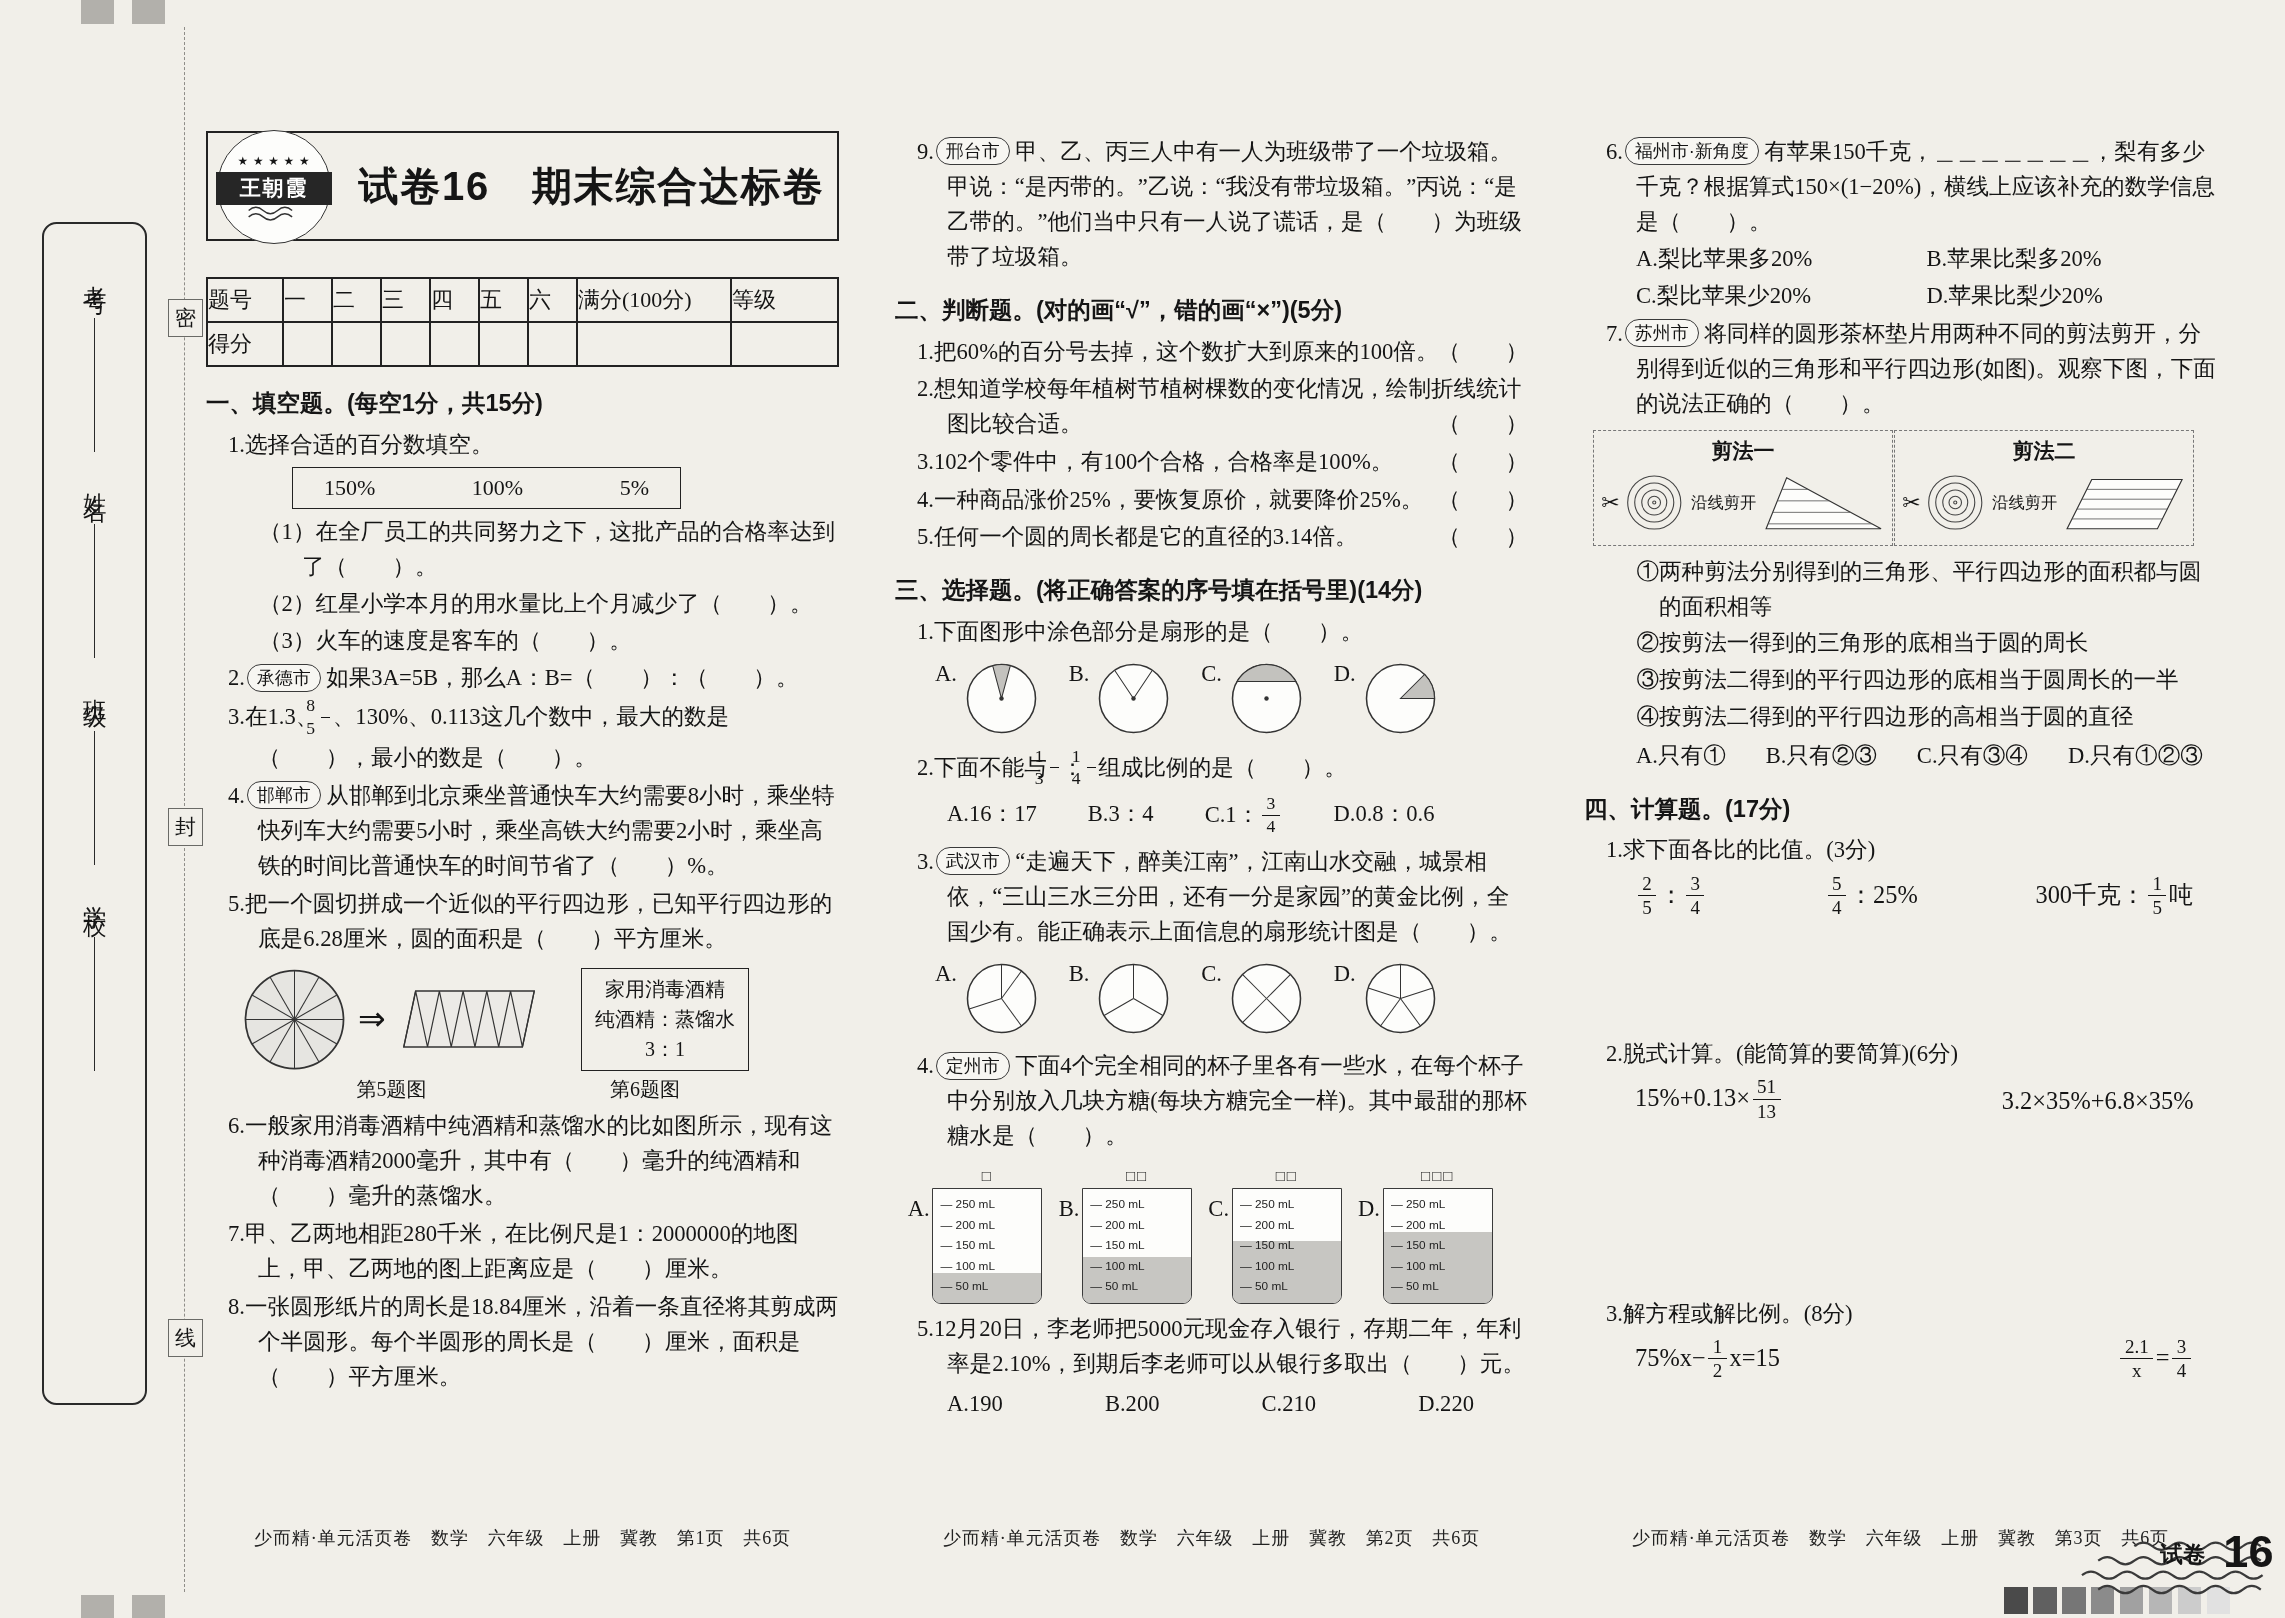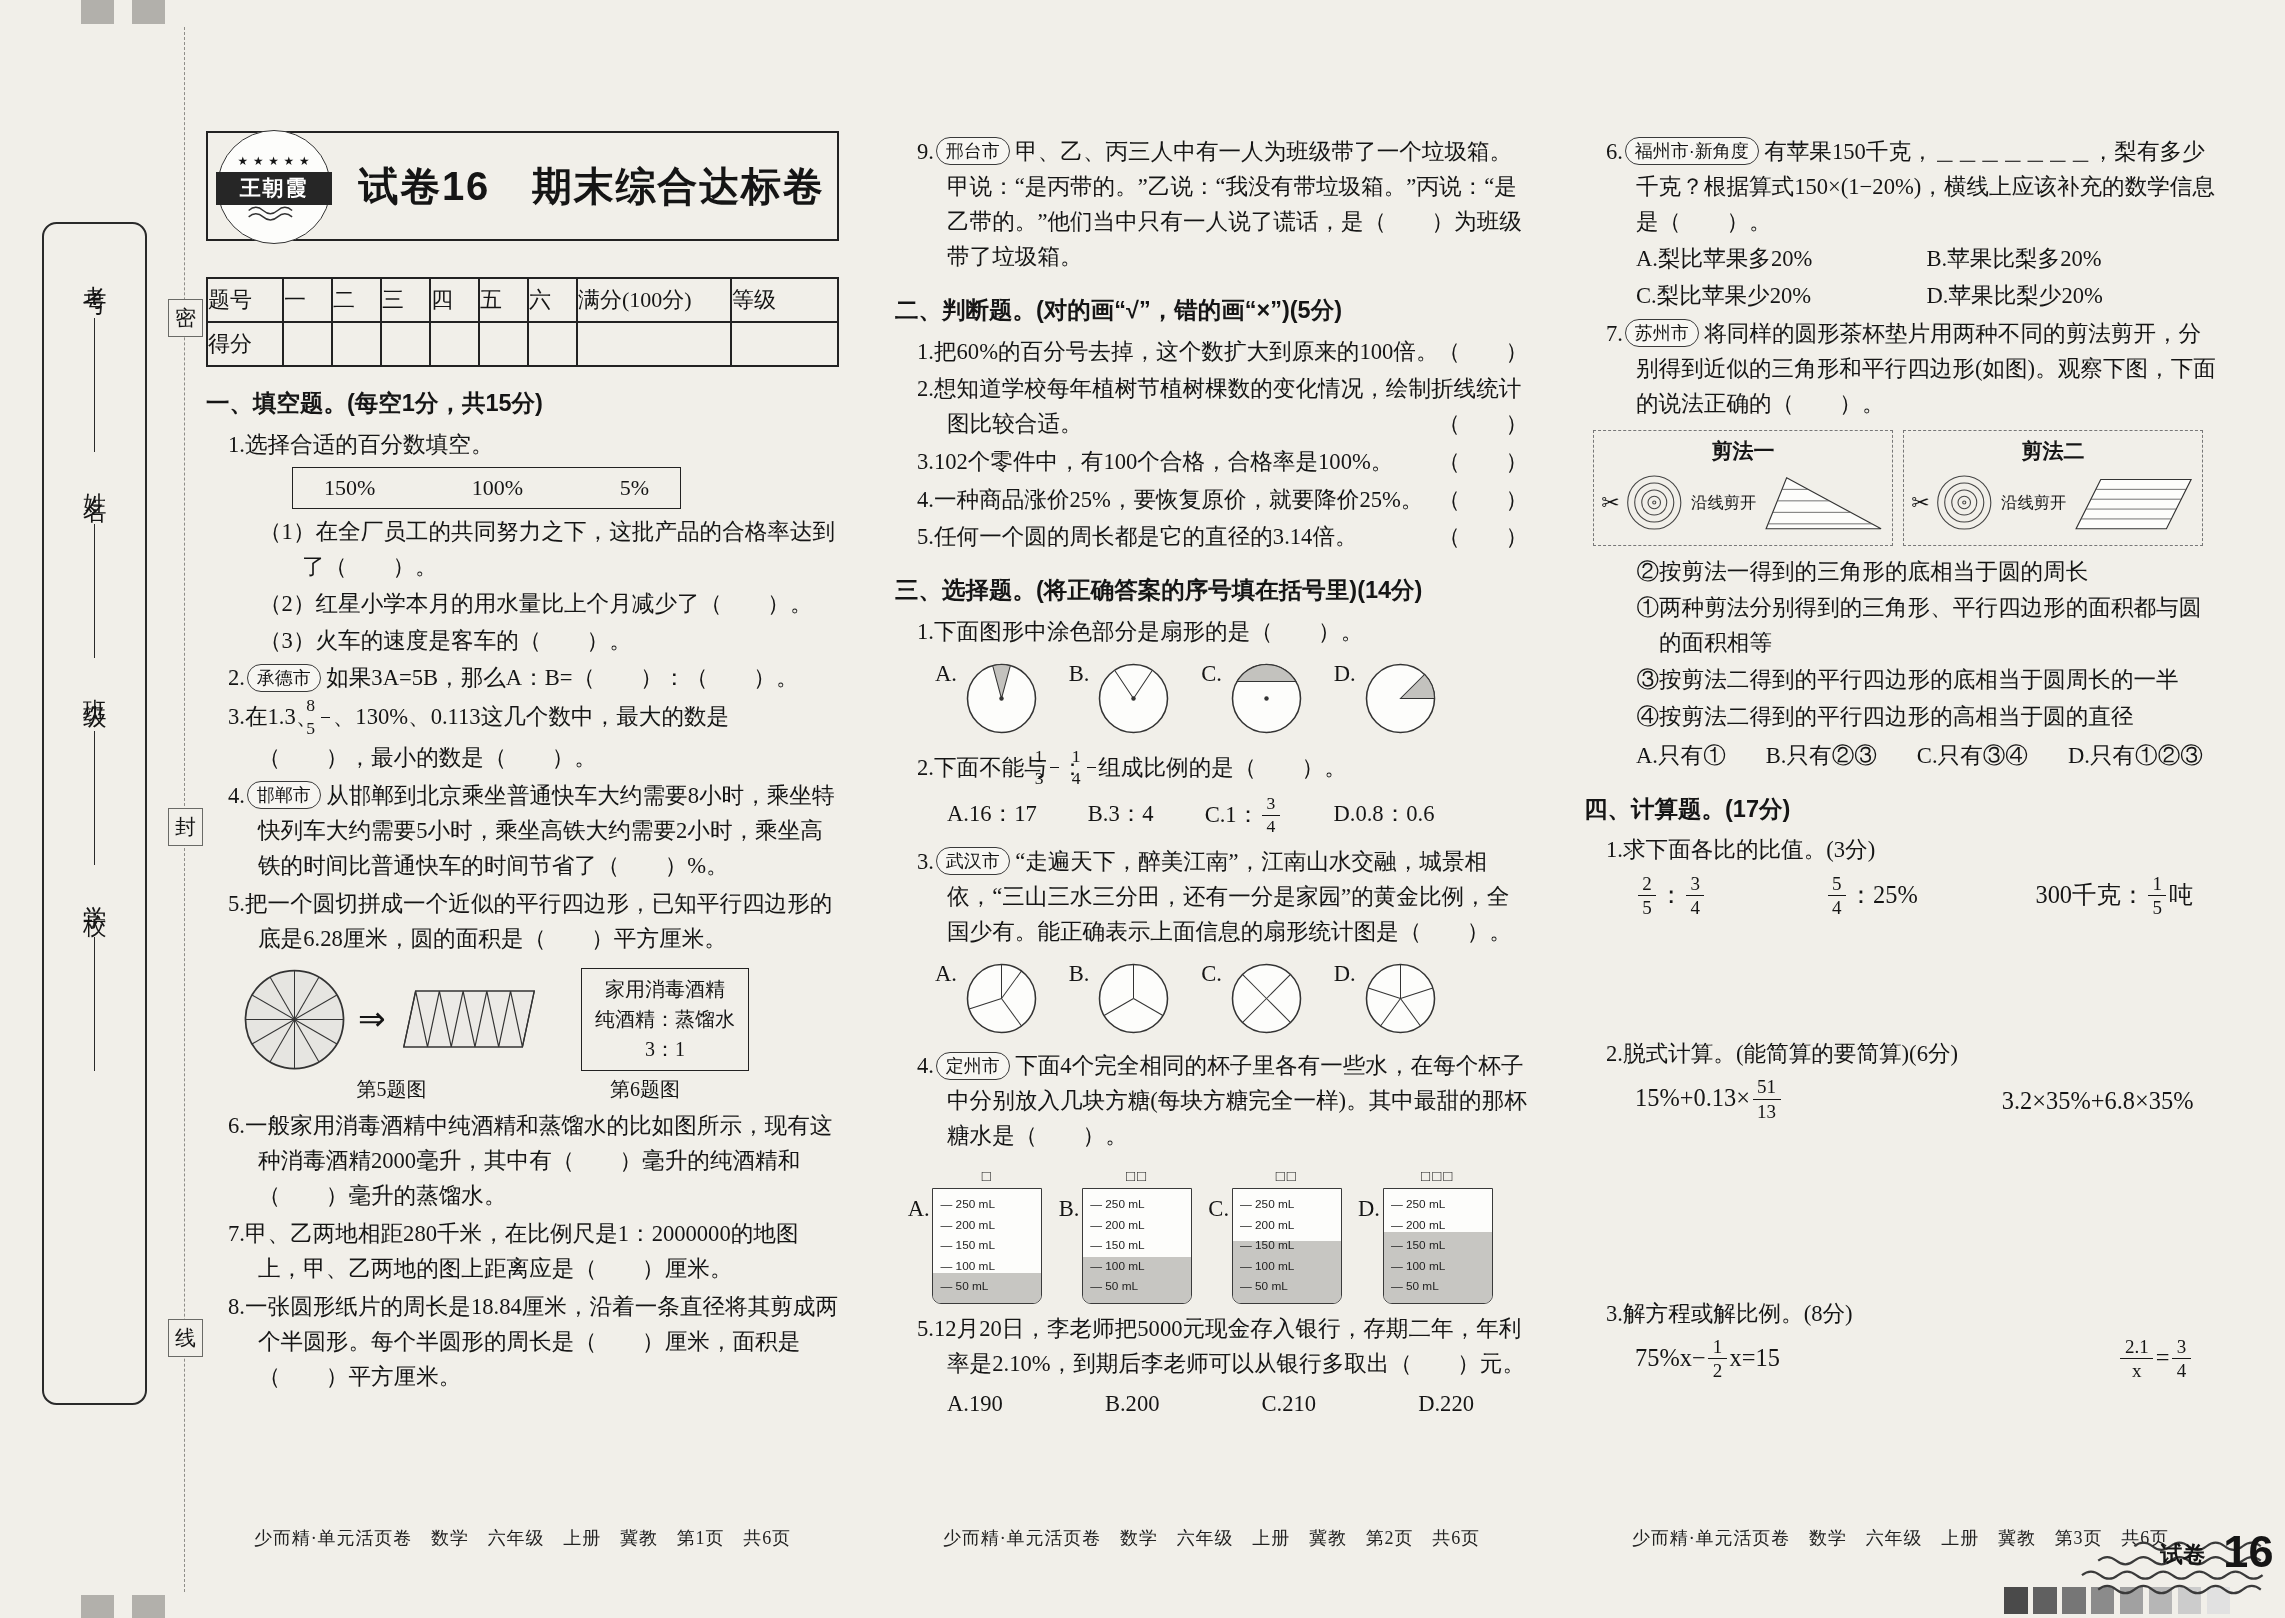--- a/index.html
+++ b/index.html
@@ -71,21 +71,21 @@
   .bk-group{display:flex;align-items:flex-start;gap:2.7px;}
   .bk-letter{margin-top:27px;}
   .bk-stack{display:flex;flex-direction:column;align-items:center;}
   .bk-cubes{height:23.5px;font-size:15.4px;letter-spacing:1.8px;line-height:23.5px;}
   .bk-cup{position:relative;width:110px;height:116px;border:1.8px solid #3a3a3a;border-radius:0 0 9px 9px;overflow:hidden;background:#fdfdfb;box-sizing:border-box;}
   .bk-water{position:absolute;bottom:0;left:0;right:0;background:#c7c6c2;z-index:1;}
   .bk-marks{position:absolute;top:6.3px;bottom:7.2px;left:7.2px;right:3.6px;display:flex;flex-direction:column;
             justify-content:space-between;font-size:11.8px;font-family:"Liberation Sans",sans-serif;z-index:2;color:#222;}
 
   
-  .cut-row{display:flex;gap:10px;margin:9px 0 7.2px 9px;}
+  .cut-row{display:flex;gap:1px;margin:9px 0 7.2px 9px;}
   .cutbox{border:1.8px dashed #777;width:300px;padding:3.6px 7.2px 7.2px;box-sizing:border-box;}
   .cut-title{text-align:center;font-weight:bold;font-family:"Liberation Sans",sans-serif;font-size:21px;}
   .cut-inner{display:flex;align-items:center;gap:3.6px;}
   .cut-note{font-size:16.3px;white-space:nowrap;margin:0 1.8px;}
   .scissors{font-size:22px;}
 
   .stmts > div{padding-left:75px;text-indent:-22.6px;margin:1.8px 0;}
 
   .expr-row{display:flex;justify-content:space-between;margin:7.2px 0;padding:0 23.5px 0 51px;font-size:24.4px;align-items:center;}
   .ws1{margin-bottom:116px;}
@@ -533,22 +533,22 @@
                   <line x1="23" y1="36" x2="133" y2="36"></line>
                 <line x1="17" y1="48" x2="127" y2="48"></line>
                   <line x1="11" y1="60" x2="121" y2="60"></line>
               </g>
             </svg>
           </div>
         </div>
       </div>
 
       <div class="stmts">
+          <div>①两种剪法分别得到的三角形、平行四边形的面积都与圆的面积相等</div>
           <div>②按剪法一得到的三角形的底相当于圆的周长</div>
-          <div>①两种剪法分别得到的三角形、平行四边形的面积都与圆的面积相等</div>
           <div>③按剪法二得到的平行四边形的底相当于圆周长的一半</div>
           <div>④按剪法二得到的平行四边形的高相当于圆的直径</div>
         </div>
       <div id="q7opts">
           <div>A.只有①</div>
           <div>B.只有②③</div>
           <div>C.只有③④</div>
           <div>D.只有①②③</div>
         </div>
 

